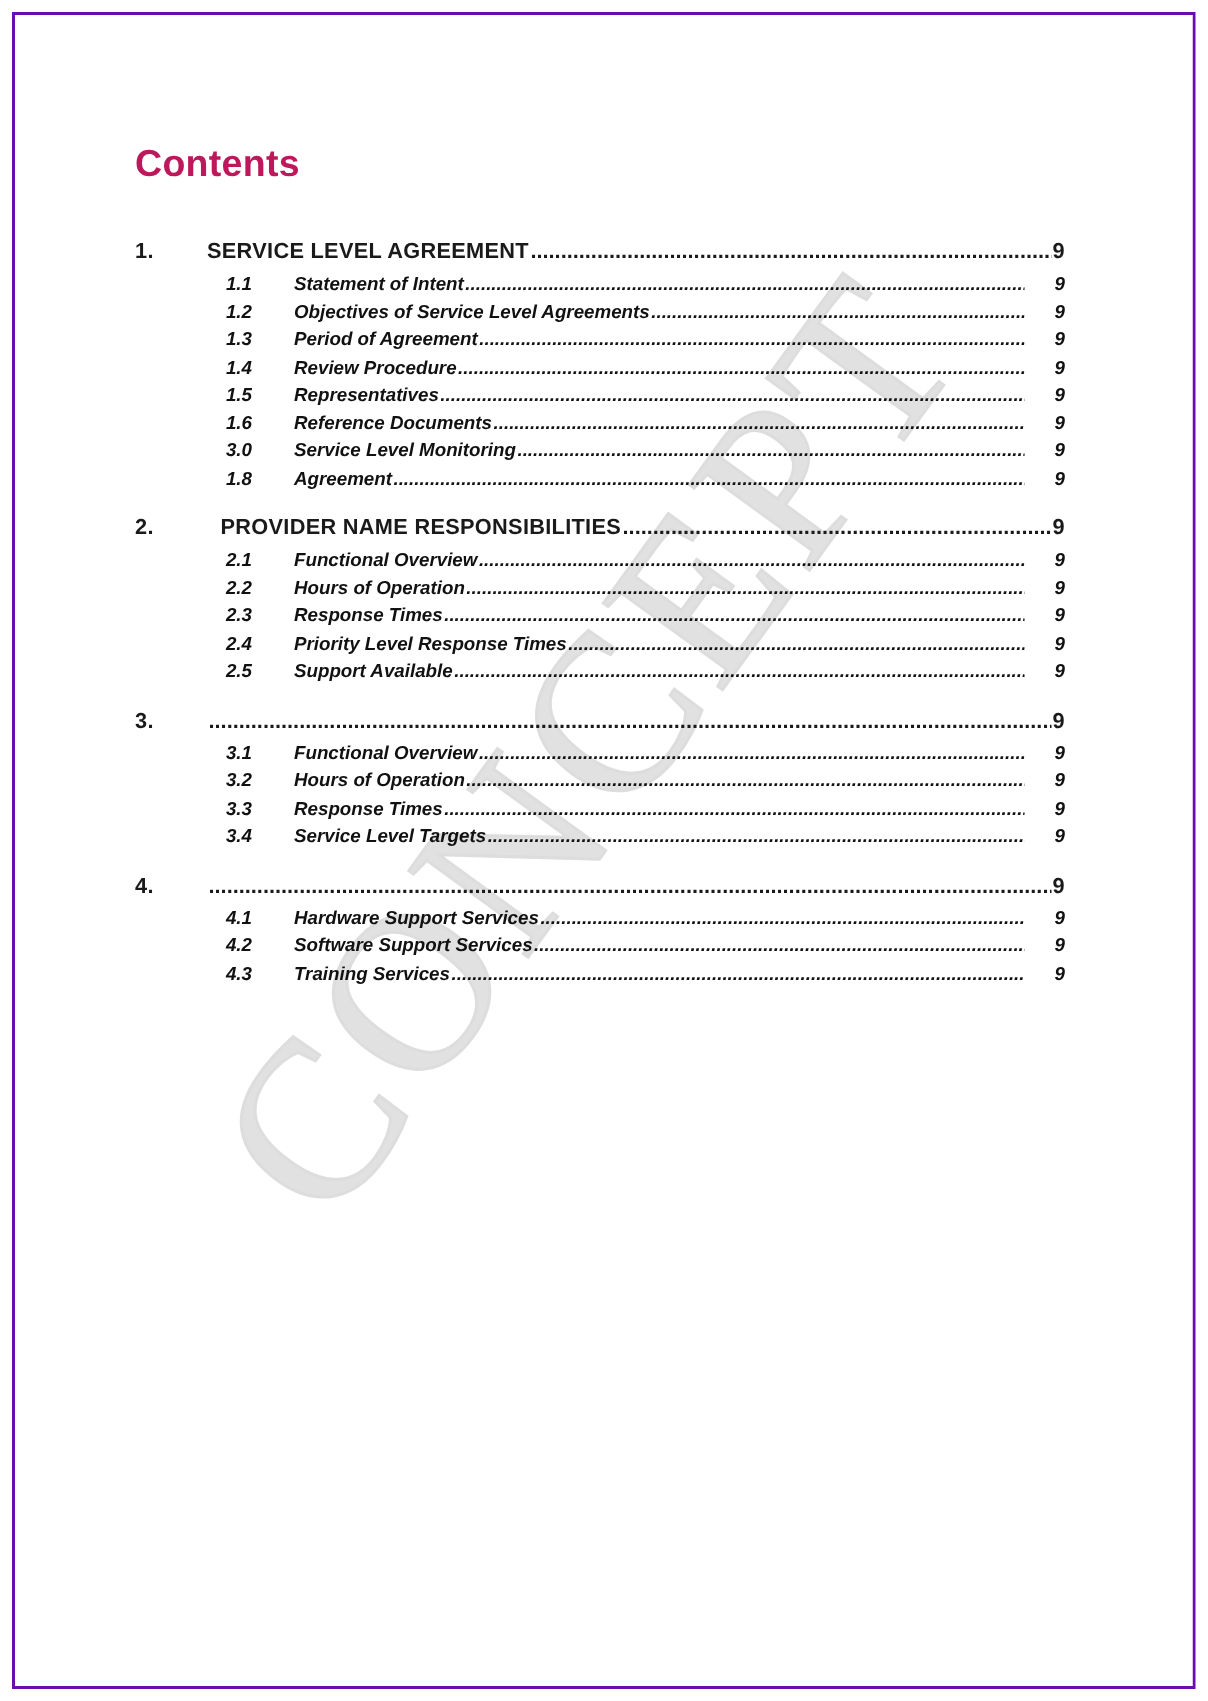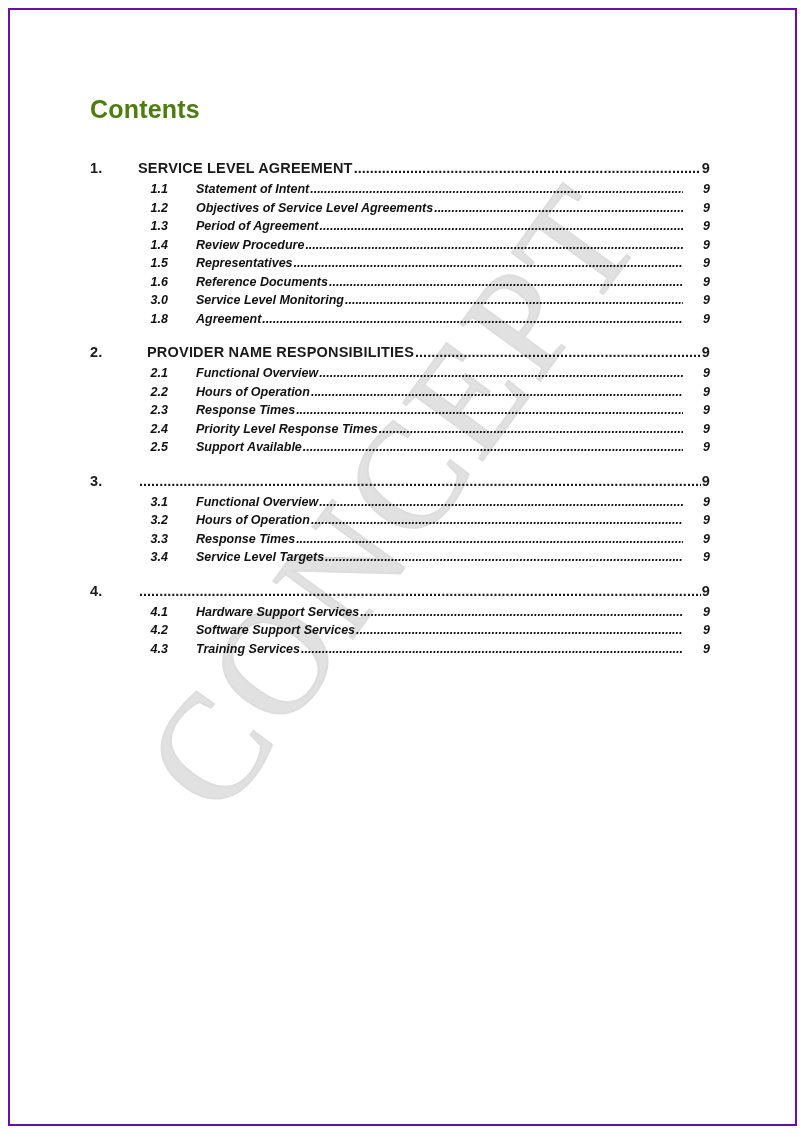--- a/index.html
+++ b/index.html
@@ -72,21 +72,21 @@
     right: 0;
     bottom: 0;
     z-index: 2;
   }
   .toc-title {
     position: absolute;
     left: 90px;
     top: 95px;
     font-size: 25px;
     font-weight: bold;
-    color: #4d7c0f;
+    color: #be185d;
     letter-spacing: 0.2px;
   }
   .toc {
     position: absolute;
     left: 90px;
     top: 160px;
     width: 620px;
   }
   .group {
     margin-bottom: 16px;

